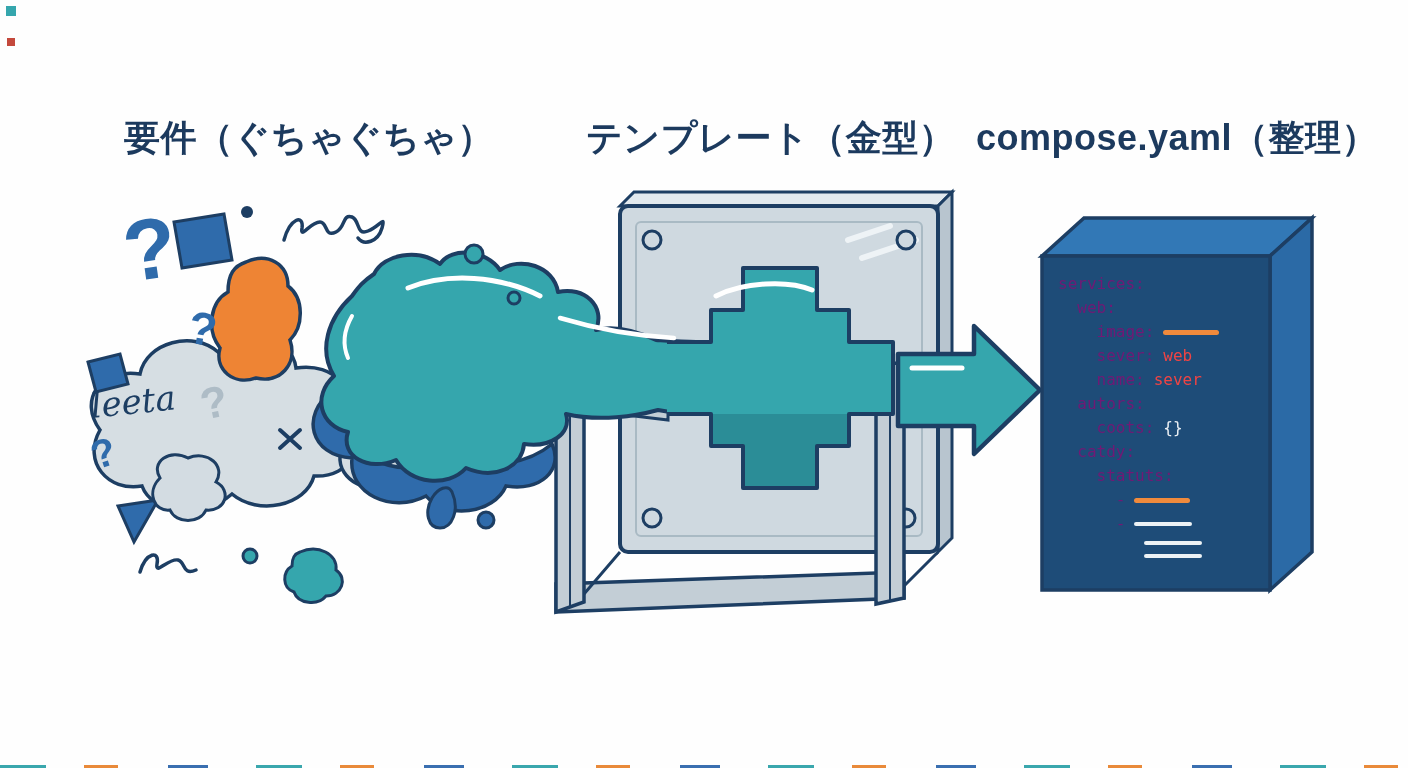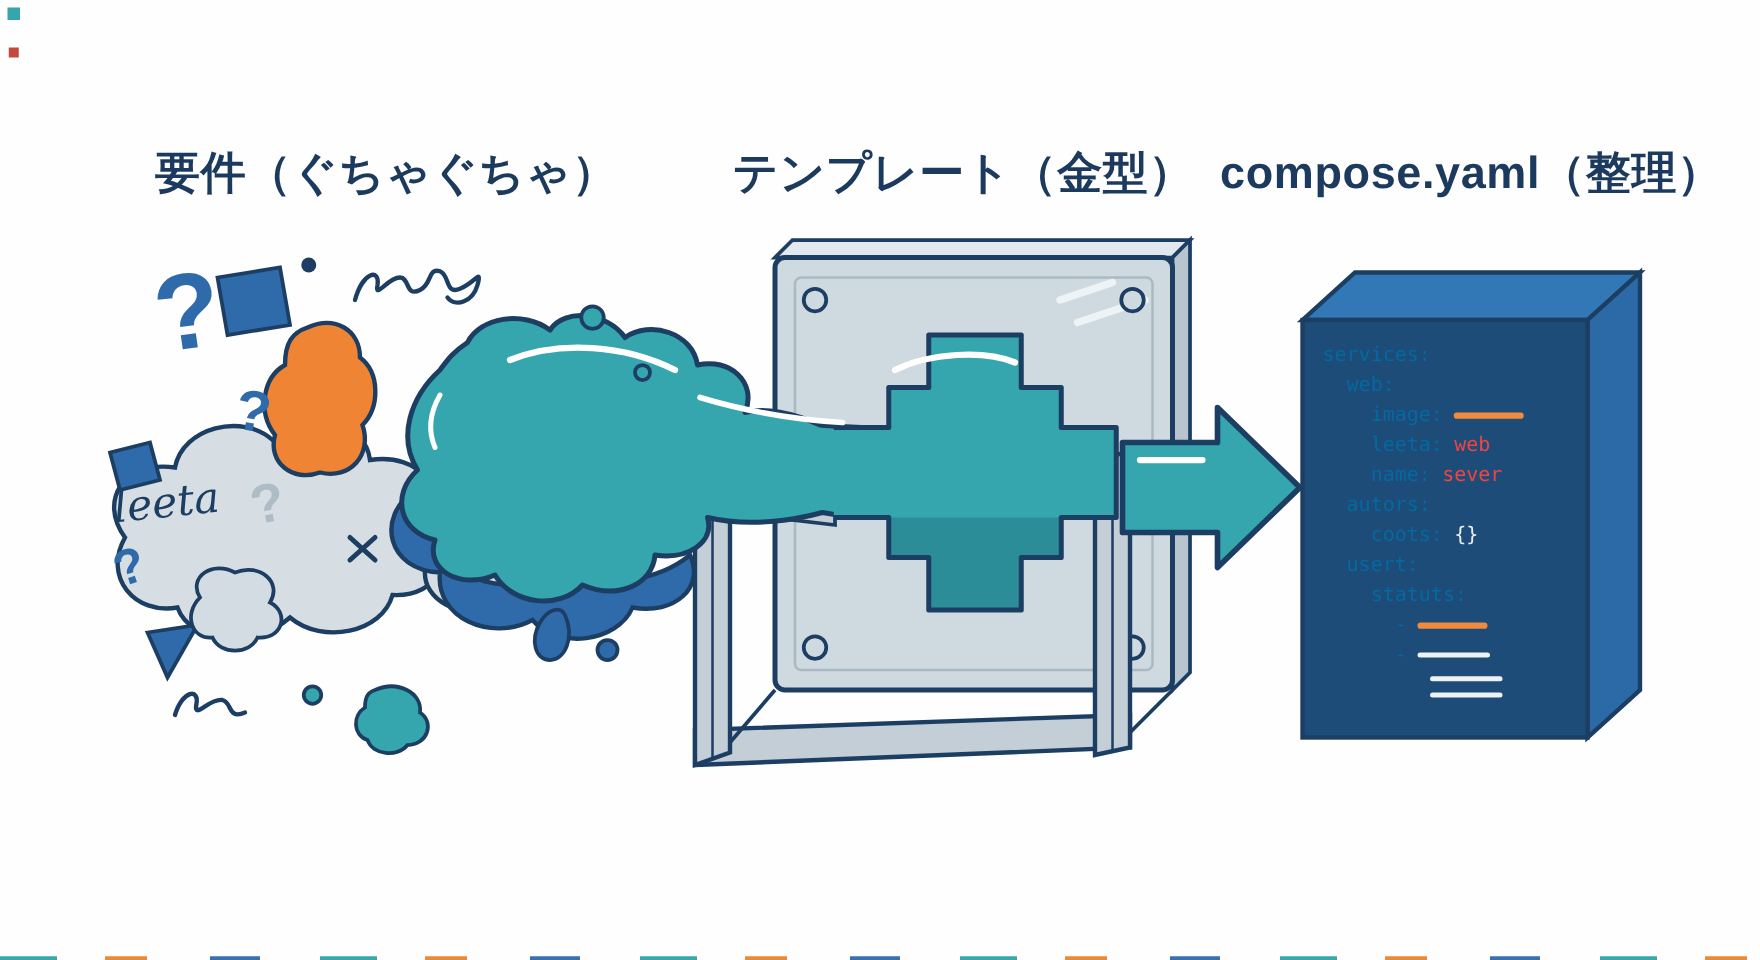--- a/index.html
+++ b/index.html
@@ -10,21 +10,21 @@
   .h-center{left:586px;top:114px;text-align:center;}
   .h-right{left:976px;top:114px;text-align:right;}
   svg.art{position:absolute;left:0;top:0;}
   .codeblock{position:absolute;left:1058px;top:272px;width:210px;font-family:"DejaVu Sans Mono",monospace;font-size:16px;line-height:24px;}
   .cl{height:24px;display:flex;align-items:center;white-space:pre;}
   .cl.thin{height:13px;}
   .i1{padding-left:2ch;}
   .i2{padding-left:4ch;}
   .i3{padding-left:6ch;}
   .i4{padding-left:8ch;}
-  .k{color:#0369a1;}
+  .k{color:#701a75;}
   .v{color:#ef4444;margin-left:9px;}
   .vw{color:#e9eef3;margin-left:9px;}
   .bar{display:inline-block;height:5px;border-radius:3px;margin-left:9px;}
   .bar.orange{background:#f08a3c;width:56px;}
   .bar.white{background:#edf2f5;width:58px;height:4px;}
   .edge-artifacts{position:absolute;left:0;bottom:0;width:1408px;height:3px;
     background:repeating-linear-gradient(90deg,#3aa7ad 0 46px,transparent 46px 84px,#e98a3a 84px 118px,transparent 118px 168px,#3a6fb0 168px 208px,transparent 208px 256px);}
 </style>
 </head>
 <body>
@@ -115,25 +115,25 @@
       <polygon points="1042,256 1270,256 1312,218 1084,218" fill="#3278b6" stroke="#1d3e63" stroke-width="3.5"></polygon>
       <polygon points="1270,256 1312,218 1312,552 1270,590" fill="#2b6aa6" stroke="#1d3e63" stroke-width="3.5"></polygon>
       <rect x="1042" y="256" width="228" height="334" fill="#1e4c78" stroke="#1d3e63" stroke-width="3.5"></rect>
     </g>
   </svg>
 
   <div class="codeblock">
     <div class="cl i0"><span class="k">services:</span></div>
     <div class="cl i1"><span class="k">web:</span></div>
     <div class="cl i2"><span class="k">image:</span><span class="bar orange"></span></div>
-    <div class="cl i2"><span class="k">leeta:</span><span class="v">web</span></div>
+    <div class="cl i2"><span class="k">sever:</span><span class="v">web</span></div>
     <div class="cl i2"><span class="k">name:</span><span class="v">sever</span></div>
     <div class="cl i1"><span class="k">autors:</span></div>
     <div class="cl i2"><span class="k">coots:</span><span class="vw">{}</span></div>
-    <div class="cl i1"><span class="k">usert:</span></div>
+    <div class="cl i1"><span class="k">catdy:</span></div>
     <div class="cl i2"><span class="k">statuts:</span></div>
     <div class="cl i3"><span class="k">-</span><span class="bar orange"></span></div>
     <div class="cl i3"><span class="k">-</span><span class="bar white"></span></div>
     <div class="cl thin i4"><span class="bar white"></span></div>
     <div class="cl thin i4"><span class="bar white"></span></div>
   </div>
 
   <div class="edge-artifacts"></div>
 </div>
 

